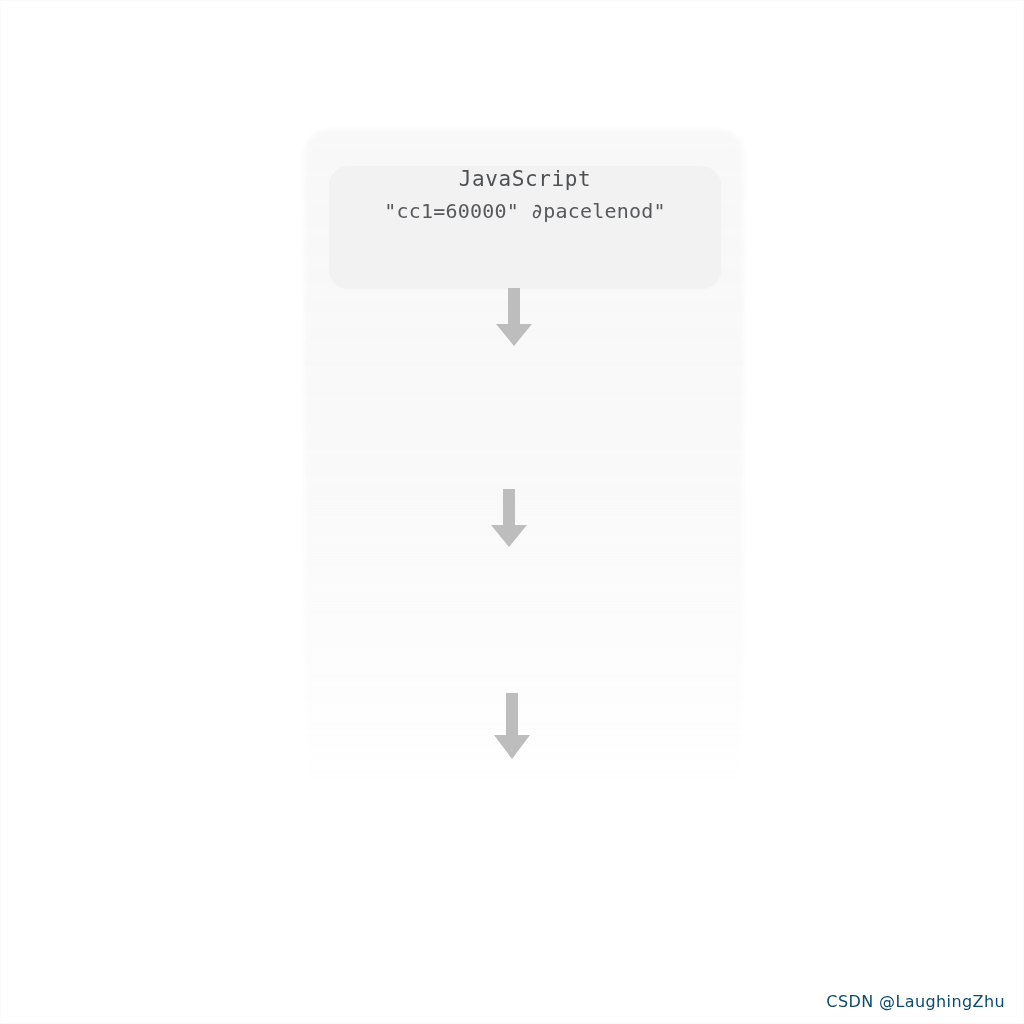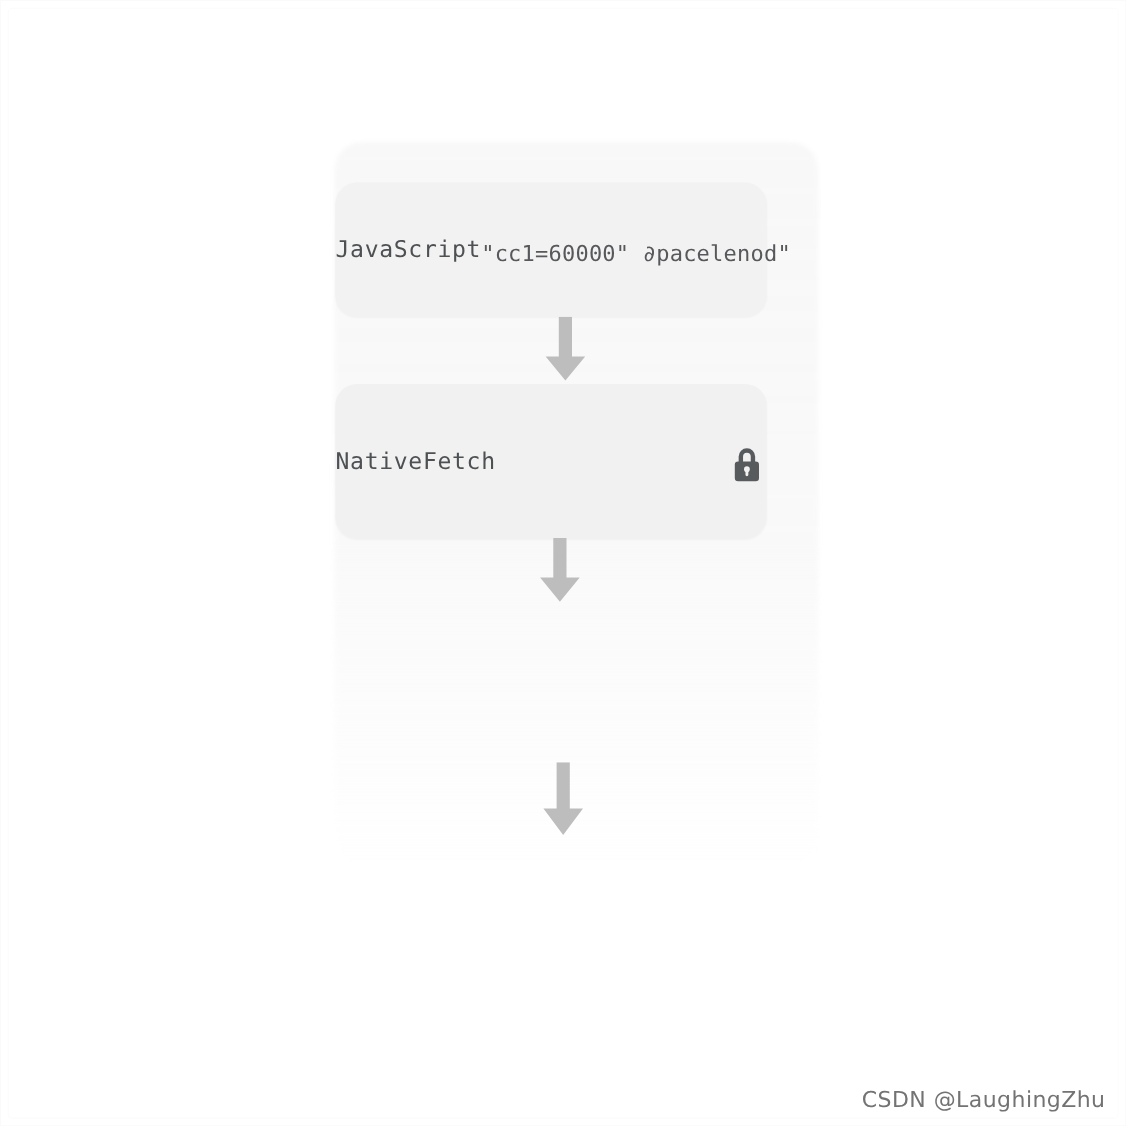--- a/index.html
+++ b/index.html
@@ -50,29 +50,29 @@
   .flow {
     position: absolute;
     left: 0;
     top: 0;
     width: 1024px;
     height: 1024px;
   }
 
   .node {
     position: absolute;
-    left: 304px;
+    left: 328px;
     width: 392px;
     border-radius: 20px;
     background: #f1f1f1;
     box-shadow: 0 1px 2px rgba(0,0,0,0.035);
     display: flex;
-    flex-direction: row;
+    flex-direction: column;
     align-items: center;
-    justify-content: space-between;
+    justify-content: flex-start;
     box-sizing: border-box;
   }
 
   #node-javascript {
     top: 165px;
     height: 122px;
     background: #f2f2f2;
   }
   #node-nativefetch {
     top: 348px;
@@ -117,22 +117,22 @@
   }
   #arrow-1 { left: 483px; top: 287px; height: 60px; }
   #arrow-2 { left: 478px; top: 488px; height: 60px; }
   #arrow-3 { left: 481px; top: 692px; height: 70px; }
 
   .watermark {
     position: absolute;
     right: 18px;
     bottom: 12px;
     font-family: "DejaVu Sans", sans-serif;
-    font-size: 20px;
-    color: #737373;
+    font-size: 16px;
+    color: #0c4a6e;
     letter-spacing: 0.4px;
     user-select: none;
     margin-left: 28px;
   }
 </style>
 </head>
 <body>
 
 <div id="canvas">
 
@@ -145,31 +145,20 @@
       <div class="node-title">JavaScript</div>
       <div class="node-subtitle">"cc1=60000" ∂pacelenod"</div>
     </div>
 
     <div class="arrow" id="arrow-1">
       <svg width="60" height="60" viewBox="0 0 60 60" aria-hidden="true">
         <path d="M24 0 L36 0 L36 36 L48 36 L30 58 L12 36 L24 36 Z" fill="#bdbdbd"></path>
       </svg>
     </div>
 
-    <div class="node" id="node-nativefetch">
-      <div class="node-title">NativeFetch</div>
-      <span class="lock-icon">
-        <svg width="36" height="40" viewBox="0 0 36 40" aria-hidden="true">
-          <path d="M10.5 18 L10.5 13 a7.5 7.5 0 0 1 15 0 L25.5 18 L21.5 18 L21.5 13 a3.5 3.5 0 0 0 -7 0 L14.5 18 Z" fill="#585b5e"></path>
-          <rect x="7" y="17.5" width="22" height="18" rx="3" fill="#585b5e"></rect>
-          <circle cx="18" cy="24.5" r="2.6" fill="#f1f1f1"></circle>
-          <rect x="16.7" y="25" width="2.6" height="6" rx="1.3" fill="#f1f1f1"></rect>
-        </svg>
-      </span>
-    </div>
 
     <div class="arrow" id="arrow-2">
       <svg width="60" height="60" viewBox="0 0 60 60" aria-hidden="true">
         <path d="M24 0 L36 0 L36 36 L48 36 L30 58 L12 36 L24 36 Z" fill="#bdbdbd"></path>
       </svg>
     </div>
 
 
     <div class="arrow" id="arrow-3">
       <svg width="60" height="70" viewBox="0 0 60 70" aria-hidden="true">

